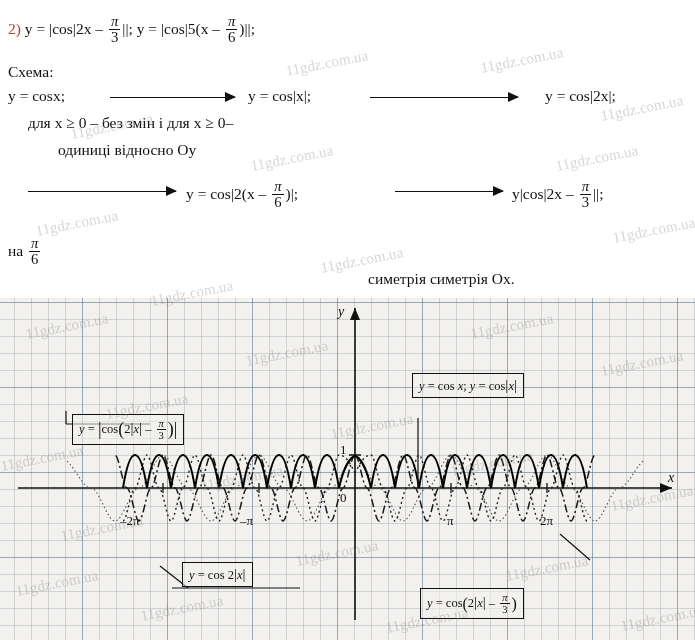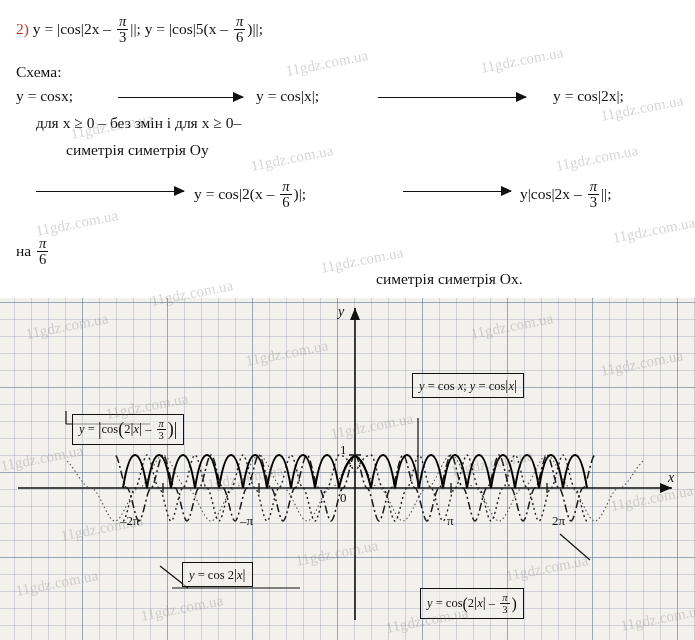--- a/index.html
+++ b/index.html
@@ -38,21 +38,21 @@
   .frac .den {
     display: block;
     border-top: 1px solid #111;
     padding: 0 2px;
   }
   .it { font-style: italic; }
 
   
   .textblock {
     position: absolute;
-    left: 8px;
+    left: 0;
     top: 0;
     width: 622px;
     height: 298px;
   }
   .line {
     position: absolute;
     font-size: 15.5px;
     white-space: nowrap;
   }
   .num-label {
@@ -158,21 +158,21 @@
         <span class="head"></span>
     </div>
     <div class="line" style="left:248px; top:87px;">y = cos|x|;</div>
     <div class="arrow" style="left:370px; top:92px; width:148px;">
       <span class="shaft"></span>
         <span class="head"></span>
     </div>
     <div class="line" style="left:545px; top:87px;">y = cos|2x|;</div>
 
     <div class="line" style="left:8px; top:114px;margin-left:20px;">для x ≥ 0 – без змін і для x  ≥ 0–</div>
-    <div class="line" style="left:58px; top:141px;">симетрія симетрія Оу</div>
+    <div class="line" style="left:58px; top:141px;">одиниці відносно Оу</div>
 
     <div class="arrow" style="left:28px; top:186px; width:148px;">
       <span class="shaft"></span>
         <span class="head"></span>
     </div>
     <div class="line" style="left:186px; top:179px;">
       <span>y = cos|2(x – </span><span class="frac"><span class="num">π</span><span class="den">6</span></span><span>)|;</span>
     </div>
     <div class="arrow" style="left:395px; top:186px; width:108px;">
       <span class="shaft"></span>
@@ -276,21 +276,21 @@
     </svg>
 
     <div class="glabel it" style="left:338px; top:6px; font-size:14px;">y</div>
     <div class="glabel it" style="left:668px; top:172px; font-size:14px;">x</div>
     <div class="glabel" style="left:340px; top:192px;">0</div>
     <div class="glabel" style="left:340px; top:144px;">1</div>
 
     <div class="glabel" style="left:120px; top:215px;">–2π</div>
     <div class="glabel" style="left:240px; top:215px;">–π</div>
     <div class="glabel" style="left:447px; top:215px;">π</div>
-    <div class="glabel" style="left:552px; top:215px;">2π</div>
+    <div class="glabel" style="left:540px; top:215px;">2π</div>
 
     <div class="gbox" style="left:72px; top:72px;margin-top:44px;">
       <span class="it">y</span> = <span style="font-size:18px;vertical-align:-2px;">|</span>cos<span style="font-size:18px;vertical-align:-2px;">(</span>2<span style="font-size:15px;">|</span><span class="it">x</span><span style="font-size:15px;">|</span> – <span class="frac" style="font-size:0.85em;"><span class="num">π</span><span class="den">3</span></span><span style="font-size:18px;vertical-align:-2px;">)|</span>
     </div>
 
     <div class="gbox" style="left:412px; top:75px;">
       <span class="it">y</span> = cos <span class="it">x</span>;  <span class="it">y</span> = cos<span style="font-size:15px;">|</span><span class="it">x</span><span style="font-size:15px;">|</span>
     </div>
 
     <div class="gbox" style="left:182px; top:264px;">

